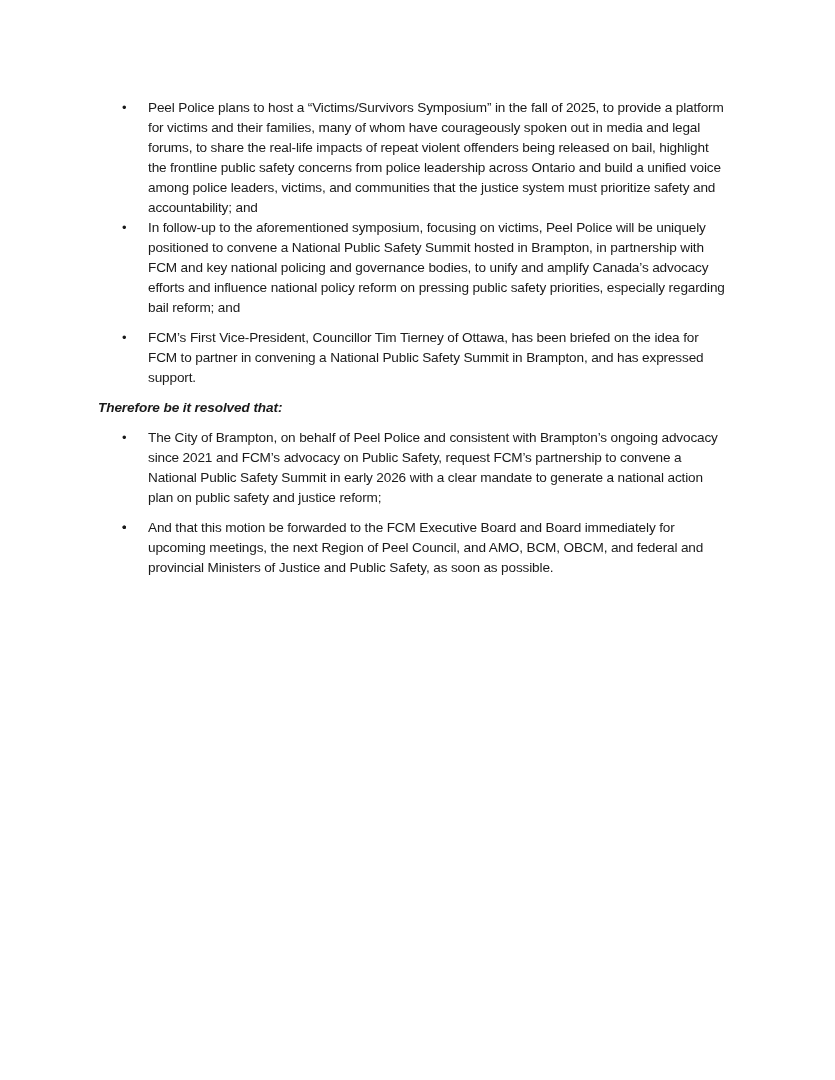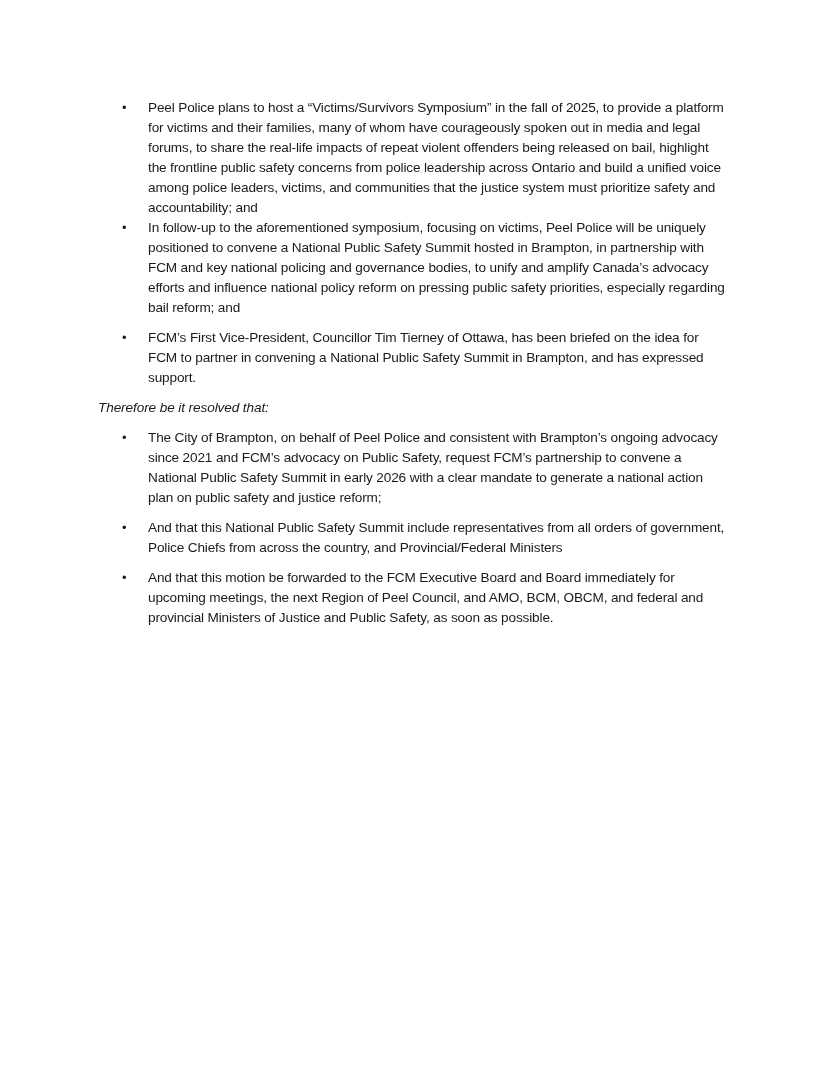--- a/index.html
+++ b/index.html
@@ -2,21 +2,21 @@
 <html><head>
 <meta charset="utf-8">
 <style>
   html, body { margin: 0; padding: 0; background: #ffffff; }
   body { width: 835px; height: 1080px; position: relative; overflow: hidden;
          font-family: "Liberation Sans", "DejaVu Sans", sans-serif; color: #1a1a1a; }
   .page { position: absolute; left: 0; top: 0; width: 835px; height: 1080px; background: #fff; }
   .list { position: absolute; left: 0; width: 835px; margin: 0; padding: 0; list-style: none; }
   .item { position: relative; padding-left: 148px; width: 580px; font-size: 13.6px; line-height: 20px; letter-spacing: -0.15px; }
   .bullet { position: absolute; left: 122px; top: 0; font-size: 13px; }
-  .heading { position: absolute; left: 98px; top: 398px; font-size: 13.6px; font-weight: normal; font-style: italic; line-height: 20px; letter-spacing: -0.1px; }
+  .heading { position: absolute; left: 98px; top: 398px; font-size: 13.6px; font-weight: bold; font-style: italic; line-height: 20px; letter-spacing: -0.1px; }
   b { font-weight: normal; }
 </style>
 </head>
 <body>
 
 <div class="page">
 
   <ul class="list" style="top:98px;">
     <li class="item">
       <span class="bullet">•</span>
@@ -34,21 +34,20 @@
 
   <div class="heading">Therefore be it resolved that:</div>
 
   <ul class="list" style="top:428px;">
     <li class="item">
       <span class="bullet">•</span>
       <span>The City of Brampton, on behalf of Peel Police and consistent with Brampton’s ongoing advocacy since 2021 and FCM’s advocacy on Public Safety, request FCM’s partnership to convene a National Public Safety Summit in early 2026 with a clear mandate to generate a national action plan on public safety and justice reform;</span>
     </li>
     <li class="item" style="margin-top:10px;">
       <span class="bullet">•</span>
-      <span>And that this National Public Safety Summit include representatives from all orders of government, Police Chiefs from across the country, and Provincial/Federal Ministers</span>
     </li>
     <li class="item" style="margin-top:10px;">
       <span class="bullet">•</span>
       <span>And that this motion be forwarded to the FCM Executive Board and Board immediately for upcoming meetings, the next Region of Peel Council, and AMO, BCM, OBCM, and federal and provincial Ministers of Justice and Public Safety, as soon as possible.</span>
     </li>
   </ul>
 
 </div>
 
 </body></html>

